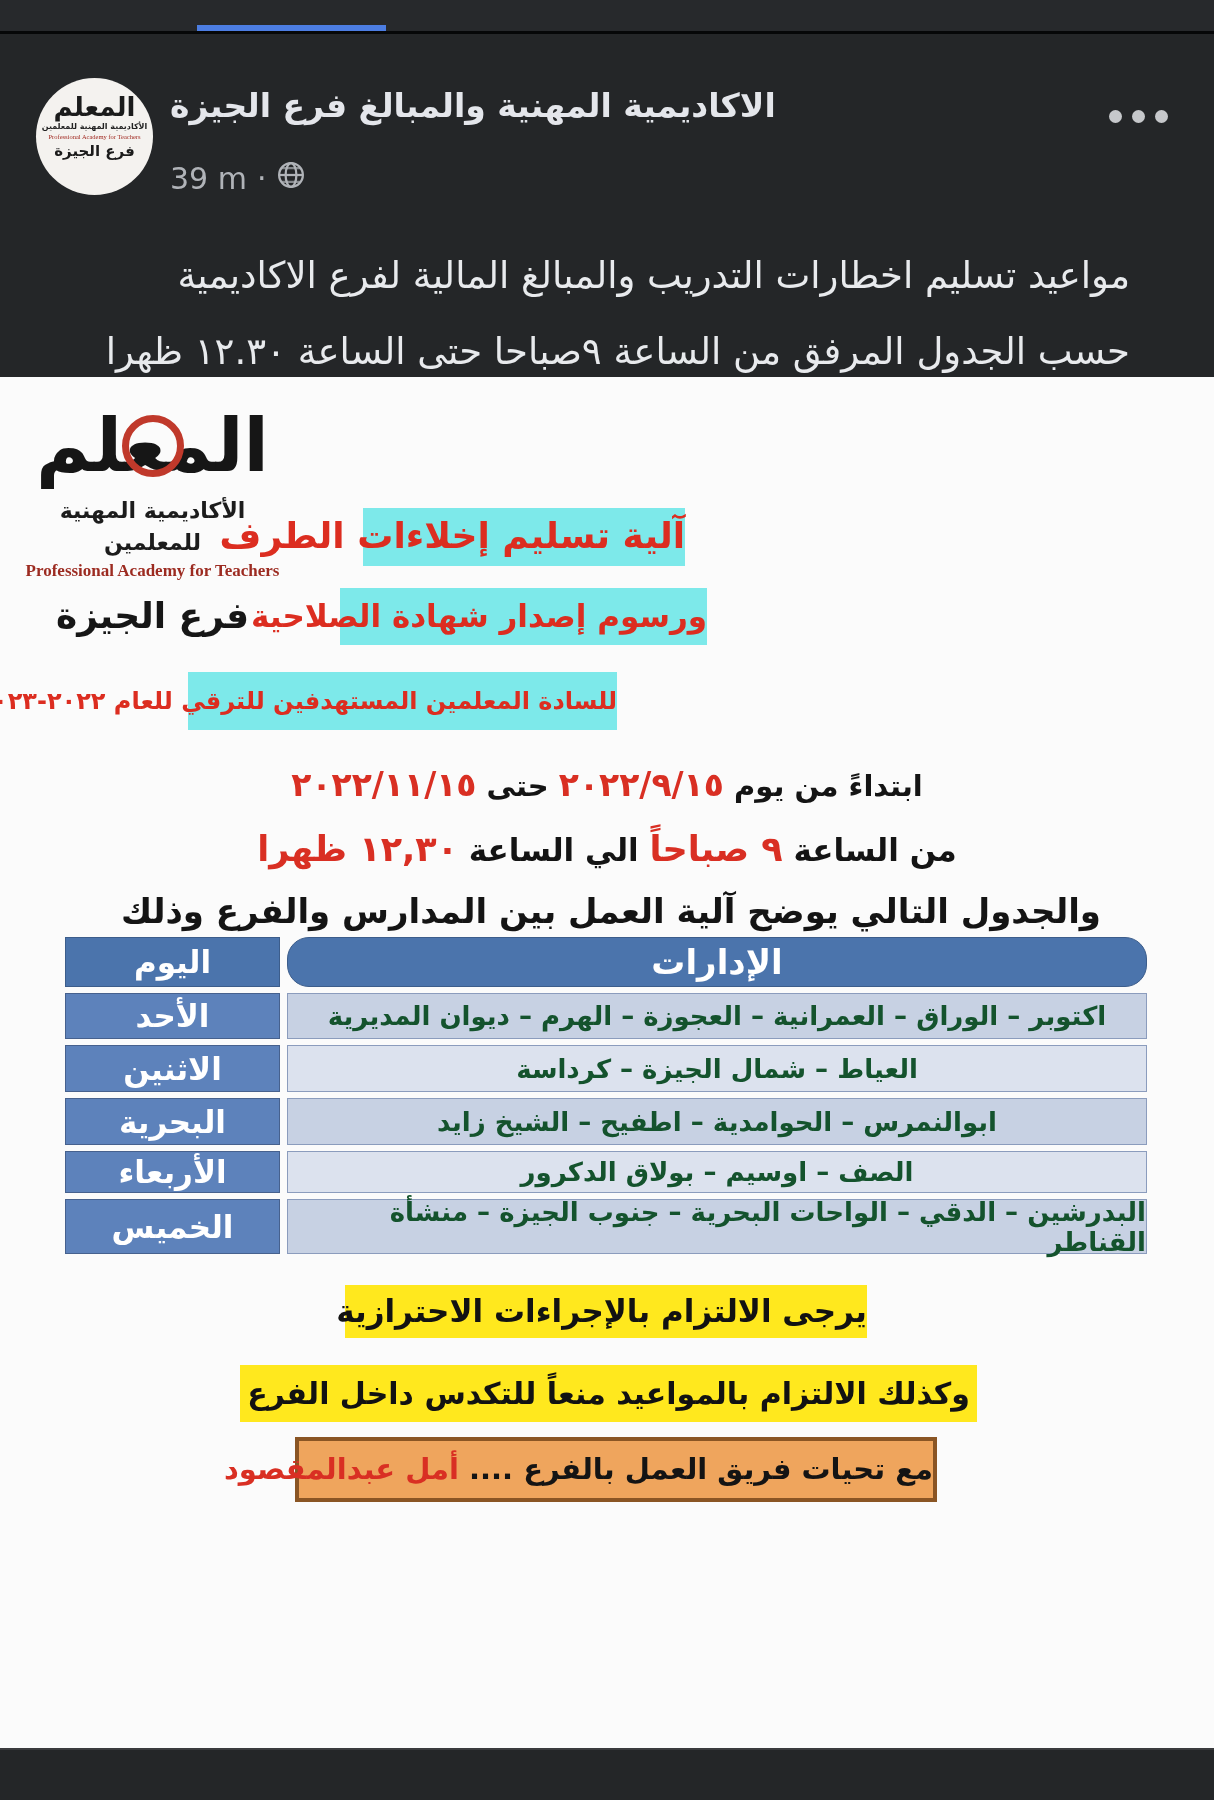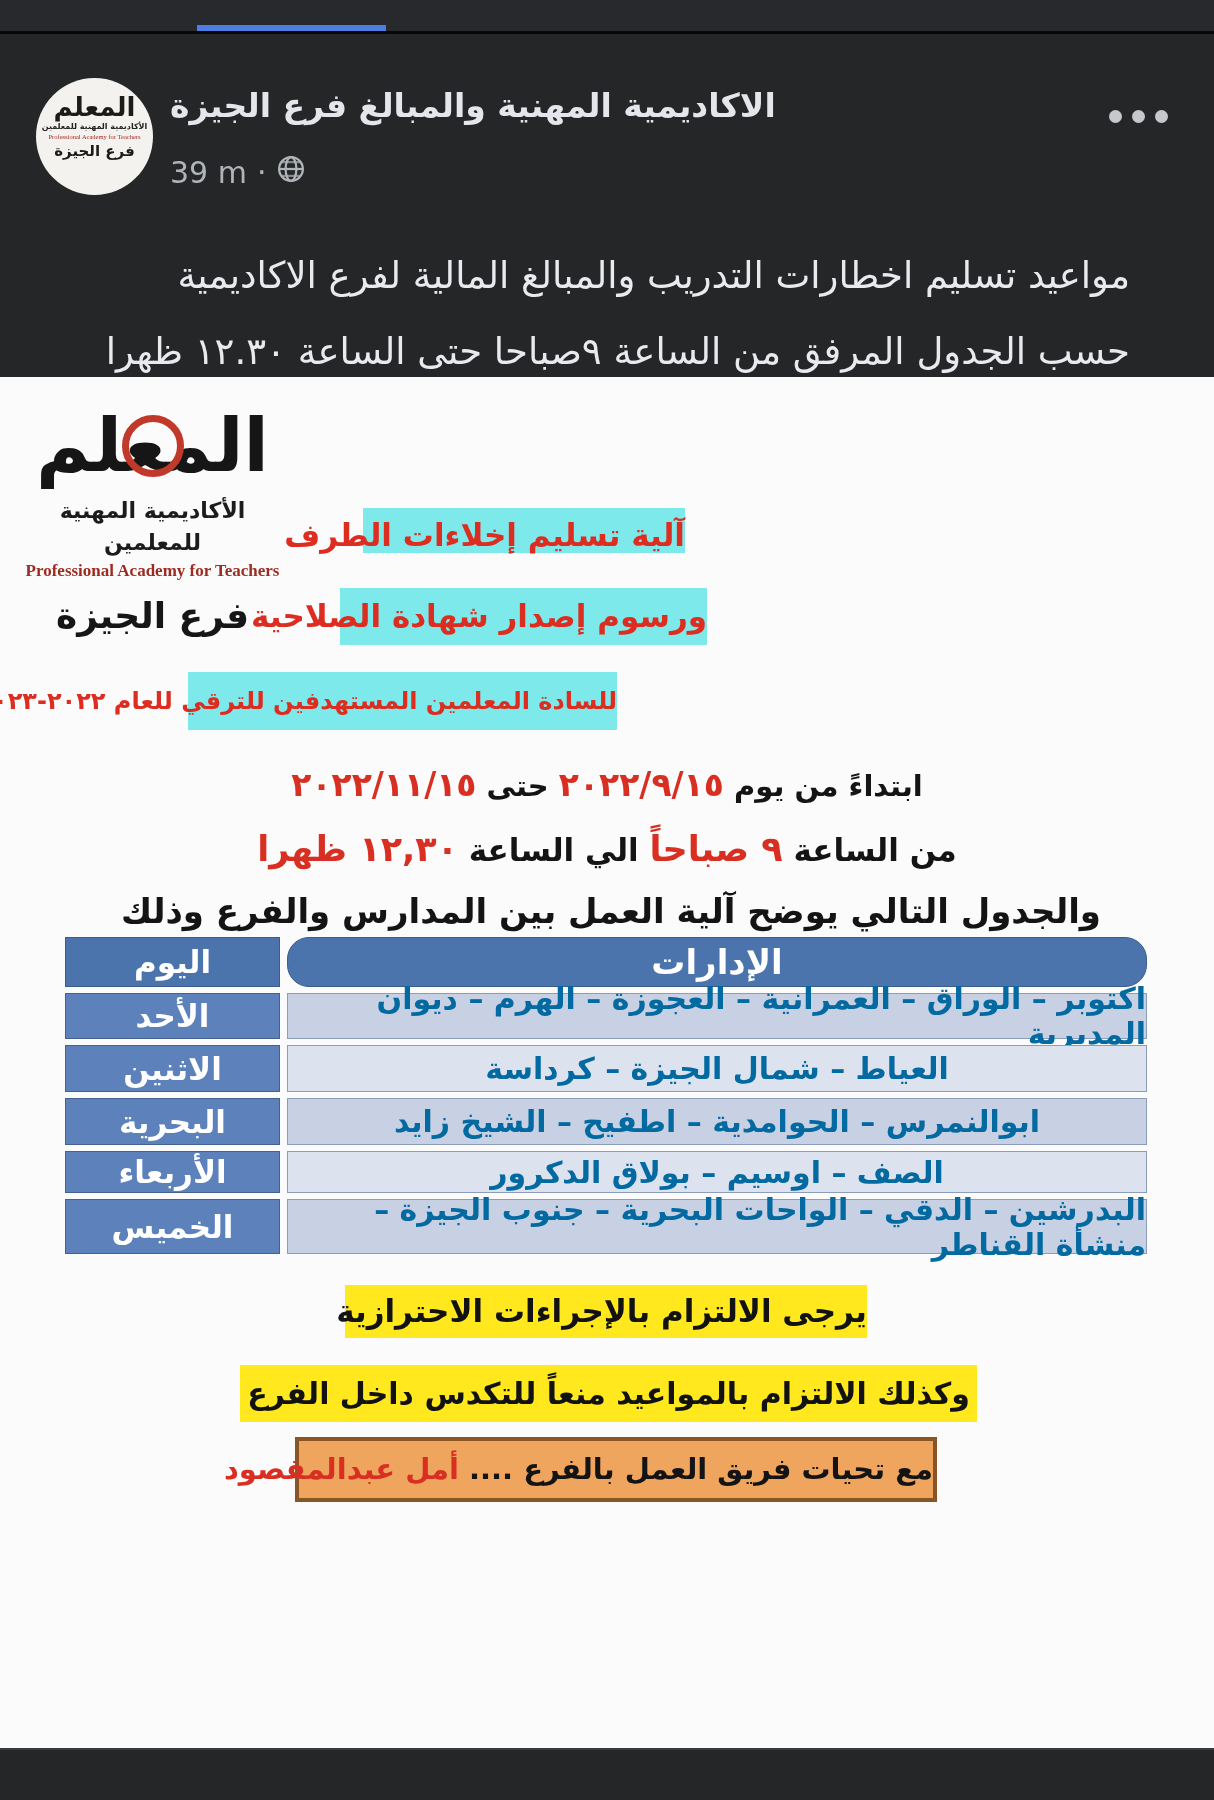--- a/index.html
+++ b/index.html
@@ -15,62 +15,62 @@
 
   .avatar { position:absolute; left:36px; top:44px; width:117px; height:117px; border-radius:50%;
             background:#f4f2ef; overflow:hidden; text-align:center; direction:rtl; }
   .avatar .a-callig { font-size:26px; font-weight:bold; color:#1b1b1b; line-height:30px; margin-top:14px; }
   .avatar .a-org    { font-size:8px;  font-weight:bold; color:#222; line-height:10px; }
   .avatar .a-en     { font-size:6.5px; color:#a12a22; font-family:"Liberation Serif", serif; line-height:9px; }
   .avatar .a-branch { font-size:15px; font-weight:bold; color:#1b1b1b; line-height:20px; }
 
   .page-name { position:absolute; left:170px; top:52px; direction:rtl; text-align:left;
                font-size:33px; font-weight:bold; color:#e4e6eb; white-space:nowrap; }
-  .post-meta { position:absolute; left:170px; top:120px; color:#b0b3b8; font-size:30px; display:flex; align-items:center; gap:10px; }
+  .post-meta { position:absolute; left:170px; top:126px; color:#b0b3b8; font-size:30px; display:flex; align-items:center; gap:10px; }
   .globe { display:inline-block; }
   .dots-menu { position:absolute; right:36px; top:66px; display:flex; gap:10px; padding:10px; cursor:pointer; }
   .dots-menu i { width:13px; height:13px; border-radius:50%; background:#c6c8cb; }
 
   .post-text { position:absolute; left:40px; right:84px; top:204px; direction:rtl; text-align:right;
                color:#e8eaed; font-size:37px; line-height:76px; }
 
   
   .attachment { position:absolute; top:377px; left:0; width:1214px; height:1371px; background:#fbfbfb; direction:rtl; }
 
   .flyer-logo { position:absolute; right:924px; left:15px; top:18px; text-align:center; direction:rtl; }
   .l-callig { position:relative; display:inline-block; font-size:74px; font-weight:bold; color:#161616; line-height:100px; }
   .l-ring { position:absolute; left:50%; top:54%; width:62px; height:62px; margin:-34px 0 0 -31px;
             border:7px solid #c0392b; border-radius:50%; }
   .l-org { font-size:22px; font-weight:bold; color:#1c1c1c; line-height:32px; }
   .l-en  { font-size:17px; font-weight:bold; color:#9c2b21; font-family:"Liberation Serif", serif; line-height:24px; }
   .l-branch { font-size:36px; font-weight:bold; color:#161616; line-height:66px; }
 
   .hl { position:absolute; white-space:nowrap; text-align:center; }
   .cyan { background:#7de9ea; color:#dc2d20; font-weight:bold; }
-  .h1 { right:529px; width:322px; top:131px; height:45px; line-height:55px; font-size:31px; }
+  .h1 { right:529px; width:322px; top:131px; height:58px; line-height:55px; font-size:36px; }
   .h2 { right:507px; width:367px; top:211px; height:57px; line-height:57px; font-size:31px; }
   .h3 { right:597px; width:429px; top:295px; height:58px; line-height:58px; font-size:24px; }
 
   .date-line { position:absolute; top:381px; right:167px; width:880px; text-align:center;
                font-size:29px; font-weight:bold; color:#141414; height:54px; line-height:54px; }
   .date-line .red-num { color:#d92f23; font-size:33px; }
   .time-line { position:absolute; top:443px; right:167px; width:880px; text-align:center;
                font-size:31px; font-weight:bold; color:#141414; height:58px; line-height:58px; }
   .time-line .red-num { color:#d92f23; font-size:35px; letter-spacing:2px; }
   .intro-line { position:absolute; top:514px; right:108px; width:990px; text-align:center;
                 font-size:34px; font-weight:bold; color:#141414; }
 
   
   .schedule { position:absolute; top:560px; right:67px; width:1082px;margin-left:9px; }
   .t-row { display:flex; flex-direction:row-reverse; margin-bottom:6px; }
   .t-row .day-cell { width:215px; margin-right:0; margin-left:0; background:#5d82bb; color:#fff;
                      font-weight:bold; font-size:31px; display:flex; align-items:center; justify-content:center;
                      border:1px solid #46618e; }
-  .t-row .admins-cell { width:860px; margin-left:7px; background:#dce2ee; color:#0369a1;
-                        font-weight:bold; font-size:30px; display:flex; align-items:center; justify-content:center;
+  .t-row .admins-cell { width:860px; margin-left:7px; background:#dce2ee; color:#14532d;
+                        font-weight:bold; font-size:26px; display:flex; align-items:center; justify-content:center;
                         border:1px solid #8b9cbd; }
   .t-row.header .day-cell, .t-row.header .admins-cell { background:#4b74ac; color:#fff; border-color:#3c5d8b; }
   .t-row.header .admins-cell { font-size:34px;border-radius:22px; }
   .t-row.header { height:50px; }
   .t-row.r0 { height:46px; } .t-row.r0 .admins-cell { background:#c7d1e3; }
   .t-row.r1 { height:47px; } .t-row.r1 .admins-cell { background:#dce2ee; }
   .t-row.r2 { height:47px; } .t-row.r2 .admins-cell { background:#c7d1e3; }
   .t-row.r3 { height:42px; } .t-row.r3 .admins-cell { background:#dce2ee; }
   .t-row.r4 { height:55px; } .t-row.r4 .admins-cell { background:#c7d1e3; }
 

